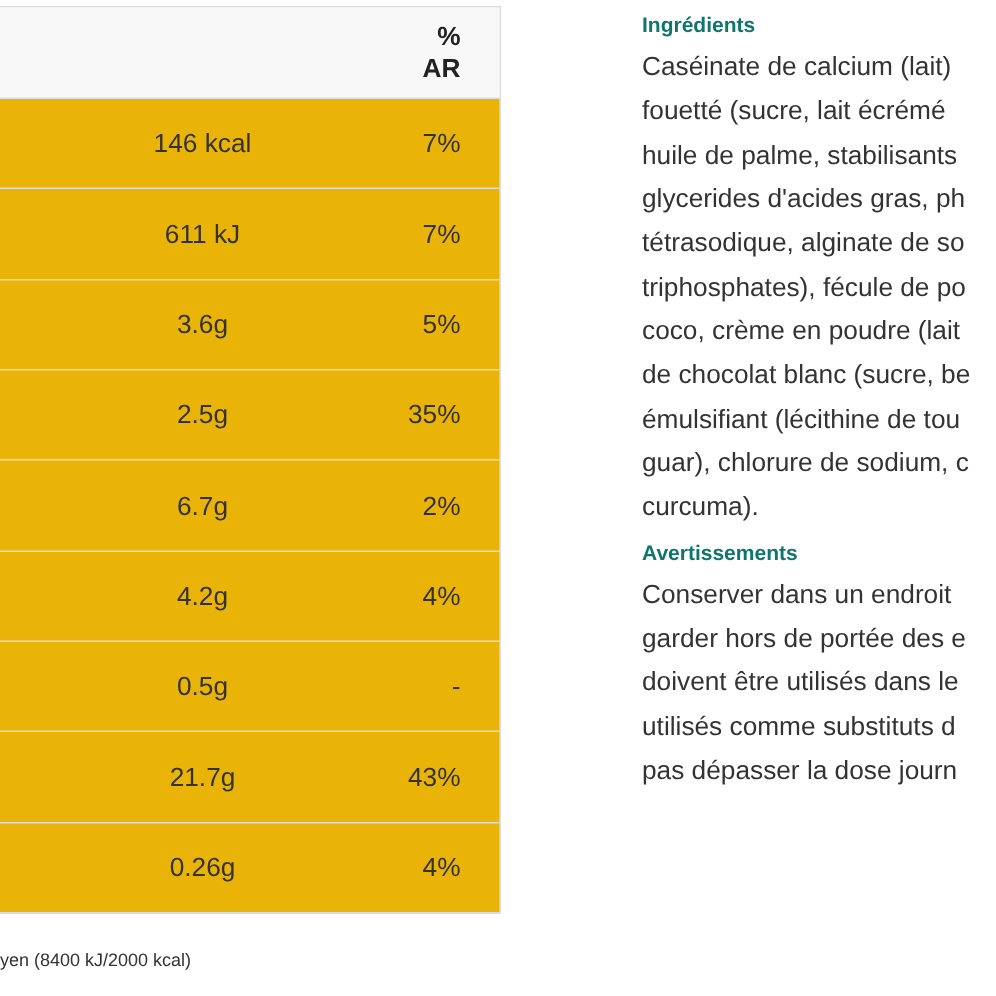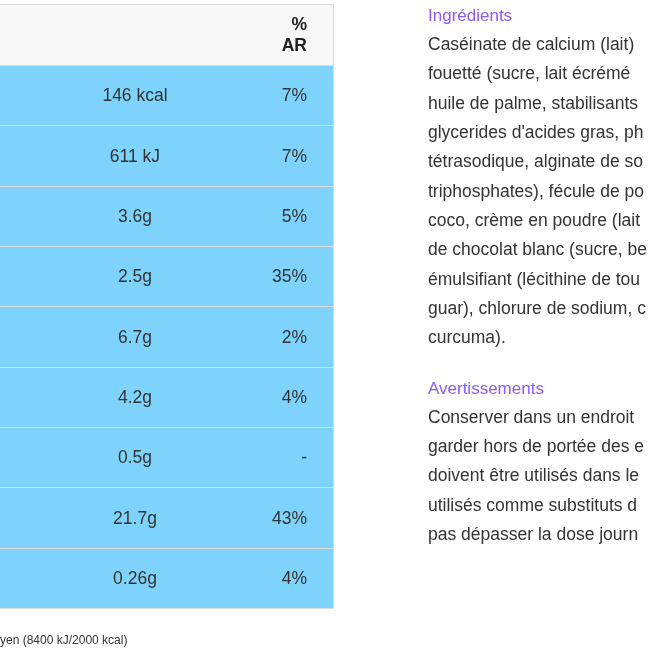--- a/index.html
+++ b/index.html
@@ -19,21 +19,21 @@
     width: 334px;
     border-top: 1px solid #dcdcdc;
     border-right: 1px solid #dcdcdc;
     background: #ffffff;
   }
   .t-row {
     display: flex;
     align-items: center;
     height: 60.35px;
     border-bottom: 1px solid #dcdcdc;
-    background: #7dd3fc;
+    background: #eab308;
     font-size: 17.5px;
   }
   .t-row.t-head {
     height: 61px;
     background: #f8f8f8;
     font-weight: bold;
     color: #222222;
   }
   .cell-val {
     width: 270px;
@@ -58,27 +58,27 @@
   
   .right-col {
     position: absolute;
     left: 428px;
     top: 2px;
     width: 236px;
     height: 660px;
     overflow: hidden;
   }
   .sec-title {
-    font-size: 17px;
+    font-size: 14px;
     line-height: 28px;
-    font-weight: normal;
-    color: #8b5cf6;
+    font-weight: bold;
+    color: #0f766e;
     white-space: nowrap;
   }
-  .sec-title.warn-title { margin-top: 22px; }
+  .sec-title.warn-title { margin-top: 1px; }
   .text-line {
     font-size: 17.5px;
     line-height: 29.35px;
     white-space: nowrap;
     color: #333333;
   }
   .text-line .b { font-weight: normal; }
 </style>
 </head>
 <body>

